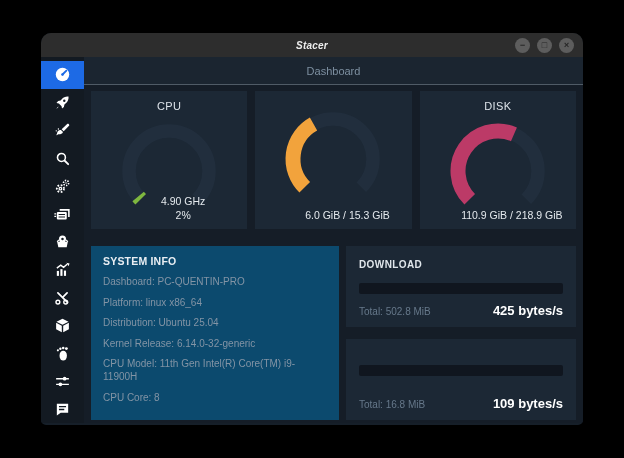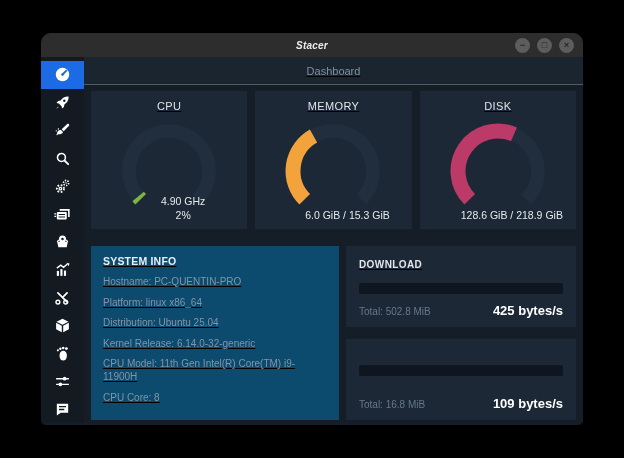--- a/index.html
+++ b/index.html
@@ -14,21 +14,21 @@
   .titlebar { height:24px; background:#2d2d2d; display:flex; align-items:center;
     justify-content:center; position:relative;font-style:italic; }
   .win-title { color:#ececec; font-size:10px; font-weight:bold; letter-spacing:.2px; }
   .controls { position:absolute; right:9px; top:0; height:100%; display:flex;
     align-items:center; gap:7px; }
   .ctrl { width:15px; height:15px; border-radius:50%; background:#5d5d5d; color:#252525;
     font-size:9px; font-weight:bold; display:flex; align-items:center; justify-content:center;
     cursor:default; line-height:1; }
 
   
-  .body { display:flex; height:366px;text-decoration:underline; }
+  .body { display:flex; height:366px; }
   .sidebar { width:43px; background:#131a22; padding-top:4px; display:flex;
     flex-direction:column; }
   .side-item { height:29px; display:flex; align-items:center; justify-content:center; }
   .side-item.active { background:#1d6ae5; }
   .side-item svg { display:block; }
 
   .main { flex:1; display:flex; flex-direction:column; background:#151d27; min-width:0; }
   .page-header { height:28px; background:#1b2530; border-bottom:1px solid #505b66;
     display:flex; align-items:center; justify-content:center; color:#7d8fa0;
     font-size:11px; flex:0 0 auto; }
@@ -189,39 +189,39 @@
 
       <div class="content">
         <div class="gauge-row">
             <div class="gauge-card"><div class="gauge-title">CPU</div><svg width="140" height="104">
                 <path d="M41.72 86.28 A40 40 0 1 1 98.28 86.28" stroke="#212e3d" stroke-width="13.5" fill="none"></path>
      <path d="M41.72 86.28 A40 40 0 0 1 39.18 83.50" stroke="#7eb73f" stroke-width="15" fill="none"></path>
               </svg><div class="gauge-values">
                 <div>4.90 GHz</div>
                 <div>2%</div>
               </div></div>
-            <div class="gauge-card"><div class="gauge-title">MEMORY</div><svg width="140" height="104">
+            <div class="gauge-card"><svg width="140" height="104">
                 <path d="M41.72 86.28 A40 40 0 1 1 98.28 86.28" stroke="#212e3d" stroke-width="13.5" fill="none"></path>
      <path d="M41.72 86.28 A40 40 0 0 1 50.51 23.07" stroke="#f2a33c" stroke-width="15" fill="none"></path>
               </svg><div class="gauge-values">
                 <div>6.0 GiB / 15.3 GiB</div>
               </div></div>
             <div class="gauge-card"><div class="gauge-title">DISK</div><svg width="140" height="104">
                 <path d="M41.72 86.28 A40 40 0 1 1 98.28 86.28" stroke="#212e3d" stroke-width="13.5" fill="none"></path>
      <path d="M41.72 86.28 A40 40 0 0 1 85.94 21.31" stroke="#bc3a67" stroke-width="15" fill="none"></path>
               </svg><div class="gauge-values">
-                <div>128.6 GiB / 218.9 GiB</div>
+                <div>110.9 GiB / 218.9 GiB</div>
               </div></div>
           </div>
 
         <div class="bottom-row">
           <div class="sysinfo">
             <div class="sysinfo-title">SYSTEM INFO</div>
             <div>
-                <div class="sysinfo-row">Hostname: PC-QUENTIN-PRO</div>
+                <div class="sysinfo-row">Dashboard: PC-QUENTIN-PRO</div>
                 <div class="sysinfo-row">Platform: linux x86_64</div>
                 <div class="sysinfo-row">Distribution: Ubuntu 25.04</div>
                 <div class="sysinfo-row">Kernel Release: 6.14.0-32-generic</div>
                 <div class="sysinfo-row">CPU Model: 11th Gen Intel(R) Core(TM) i9-11900H</div>
                 <div class="sysinfo-row">CPU Core: 8</div>
               </div>
           </div>
           <div class="net-col">
               <div class="net-card">
                 <div class="net-title">DOWNLOAD</div>

